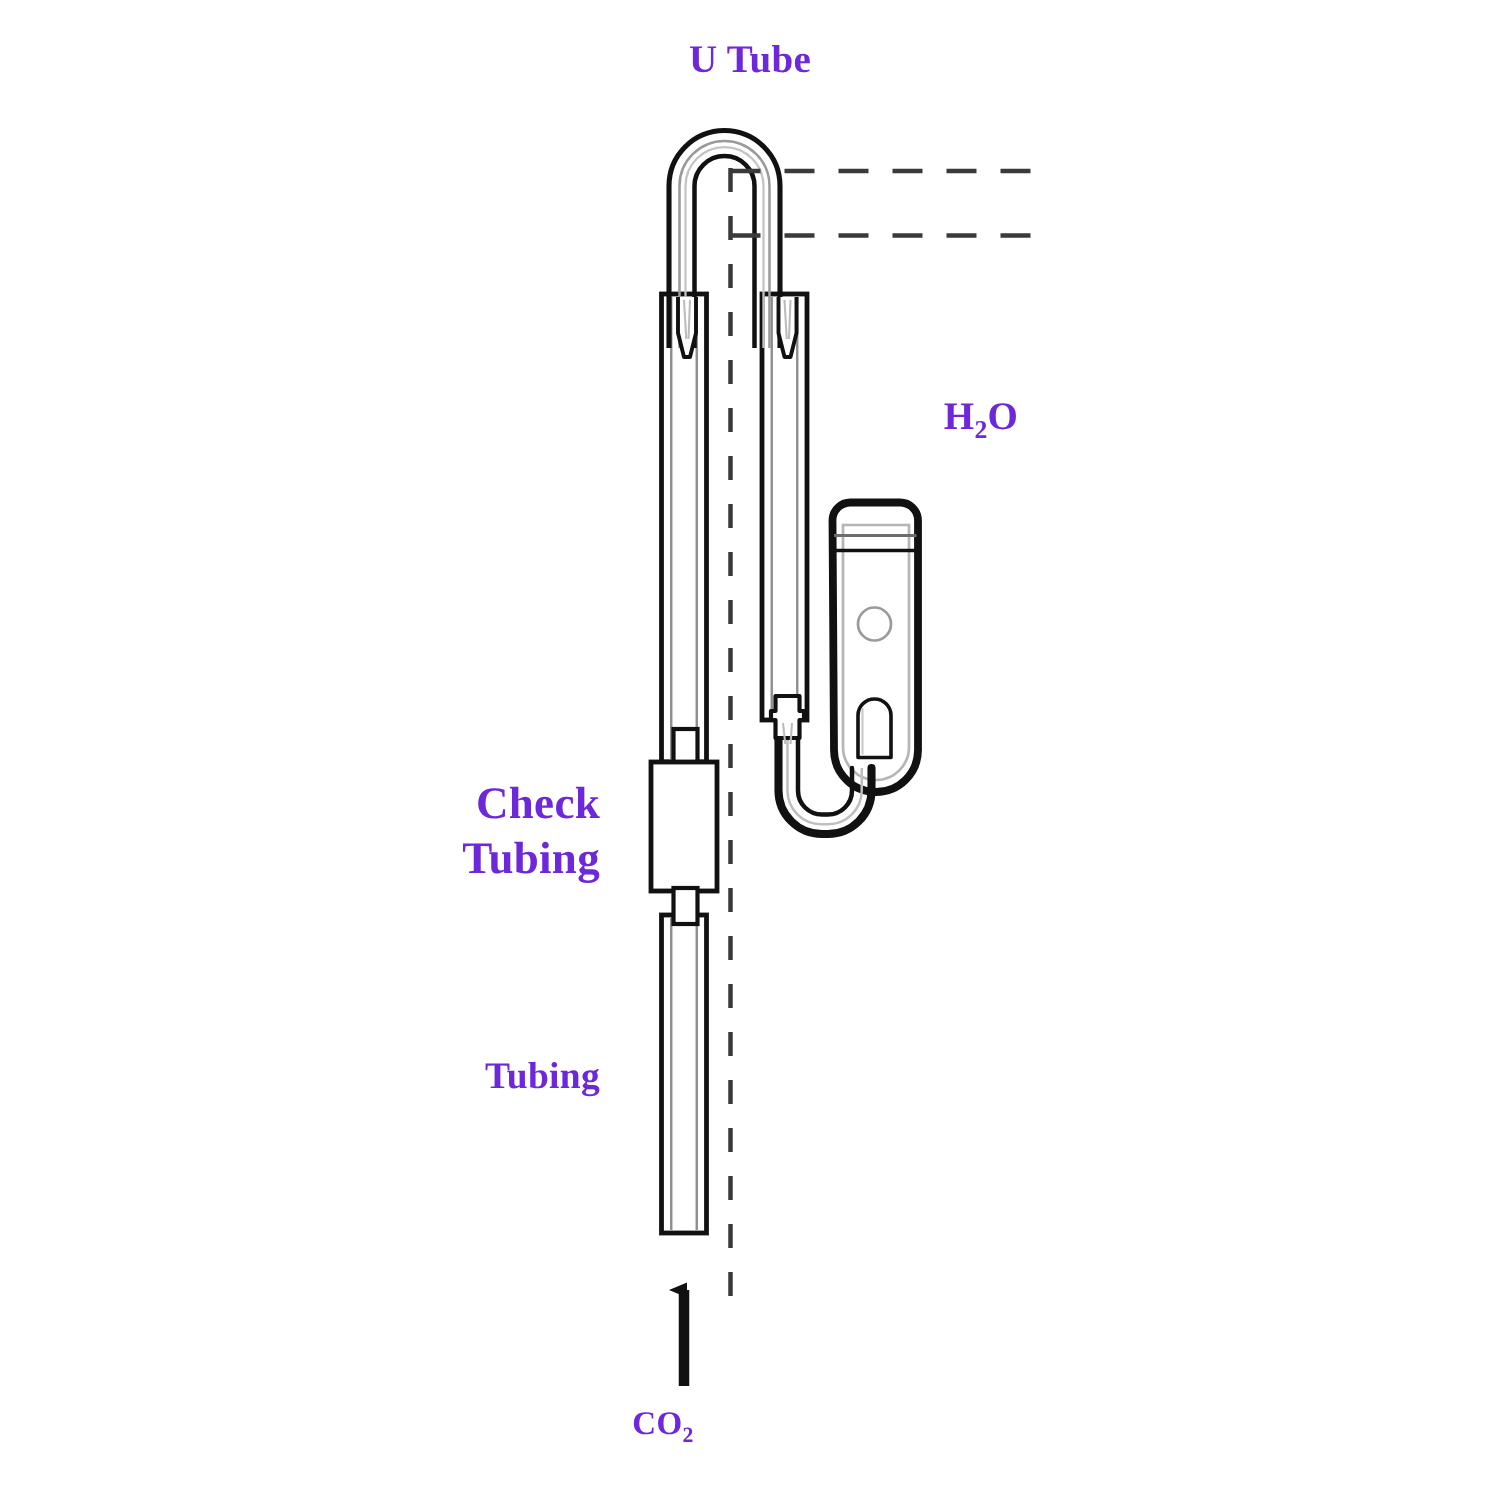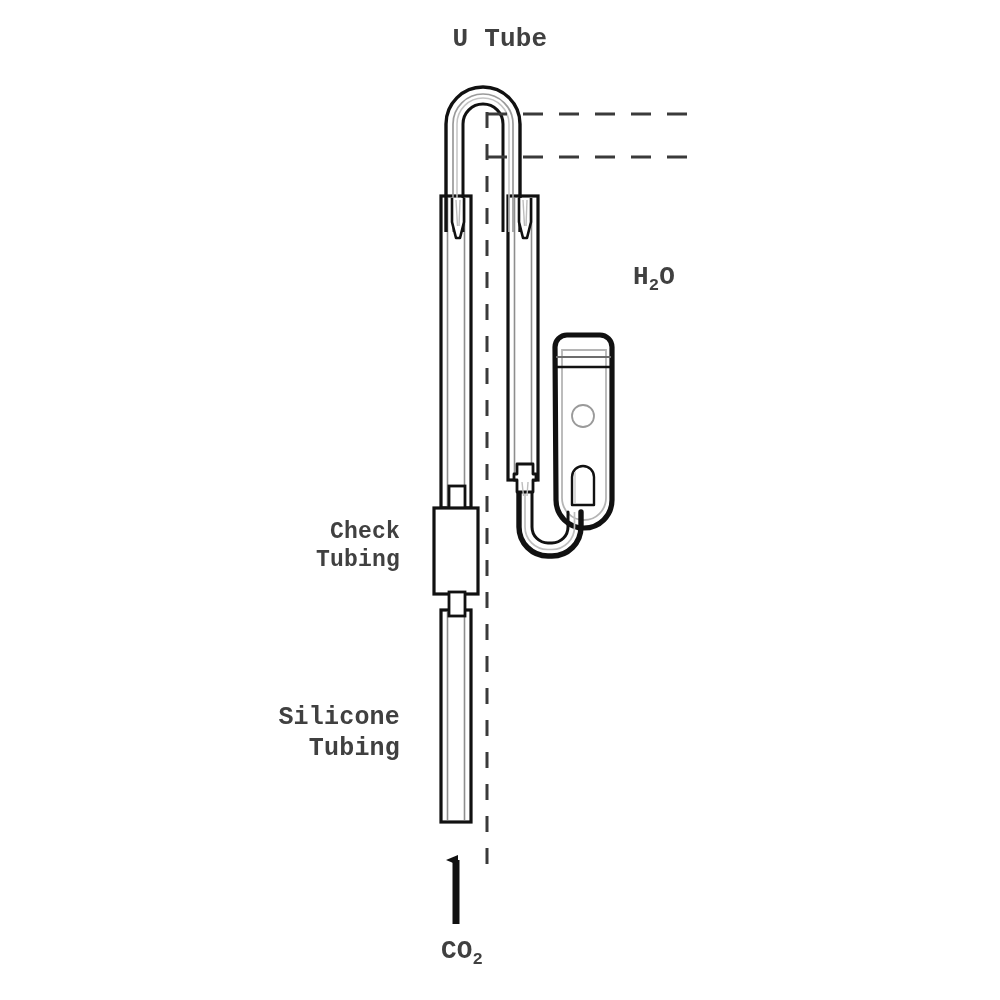--- a/index.html
+++ b/index.html
@@ -21,23 +21,23 @@
   }
   svg.diagram-canvas {
     position: absolute;
     top: 0;
     left: 0;
     width: 1000px;
     height: 1000px;
   }
   .label {
     position: absolute;
-    font-family: Liberation Mono, monospace;
+    font-family: Liberation Serif, serif;
     font-weight: bold;
-    color: #404040;
+    color: #6d28d9;
     letter-spacing: 0.2px;
     line-height: 1.22;
     white-space: nowrap;
   }
   .label-center { text-align: center; }
   .label-right  { text-align: right; }
   .sub {
     font-size: 0.66em;
     vertical-align: sub;
     line-height: 0;
@@ -51,33 +51,33 @@
   #label-h2o {
     left: 564px;
     top: 262px;
     width: 180px;
     font-size: 26px;
   }
   #label-check-valve {
     left: 180px;
     top: 518px;
     width: 220px;
-    font-size: 23px;
+    font-size: 30px;
   }
   #label-silicone-tubing {
     left: 160px;
     top: 703px;
     width: 240px;
     font-size: 25px;
   }
   #label-co2 {
-    left: 372px;
+    left: 352px;
     top: 936px;
     width: 180px;
-    font-size: 26px;
+    font-size: 22px;
   }
 </style>
 </head>
 <body>
 
 <div id="diagram-root">
 
   <svg class="diagram-canvas" viewBox="0 0 1000 1000" xmlns="http://www.w3.org/2000/svg">
 
     <defs>
@@ -218,21 +218,20 @@
   <div class="label label-center" id="label-h2o">
     <span>H</span><span class="sub">2</span><span>O</span>
   </div>
 
   <div class="label label-right" id="label-check-valve">
     <div>Check</div>
     <div>Tubing</div>
   </div>
 
   <div class="label label-right" id="label-silicone-tubing">
-    <div>Silicone</div>
     <div>Tubing</div>
   </div>
 
   <div class="label label-center" id="label-co2">
     <span>CO</span><span class="sub">2</span>
   </div>
 
 </div>
 
 </body></html>

